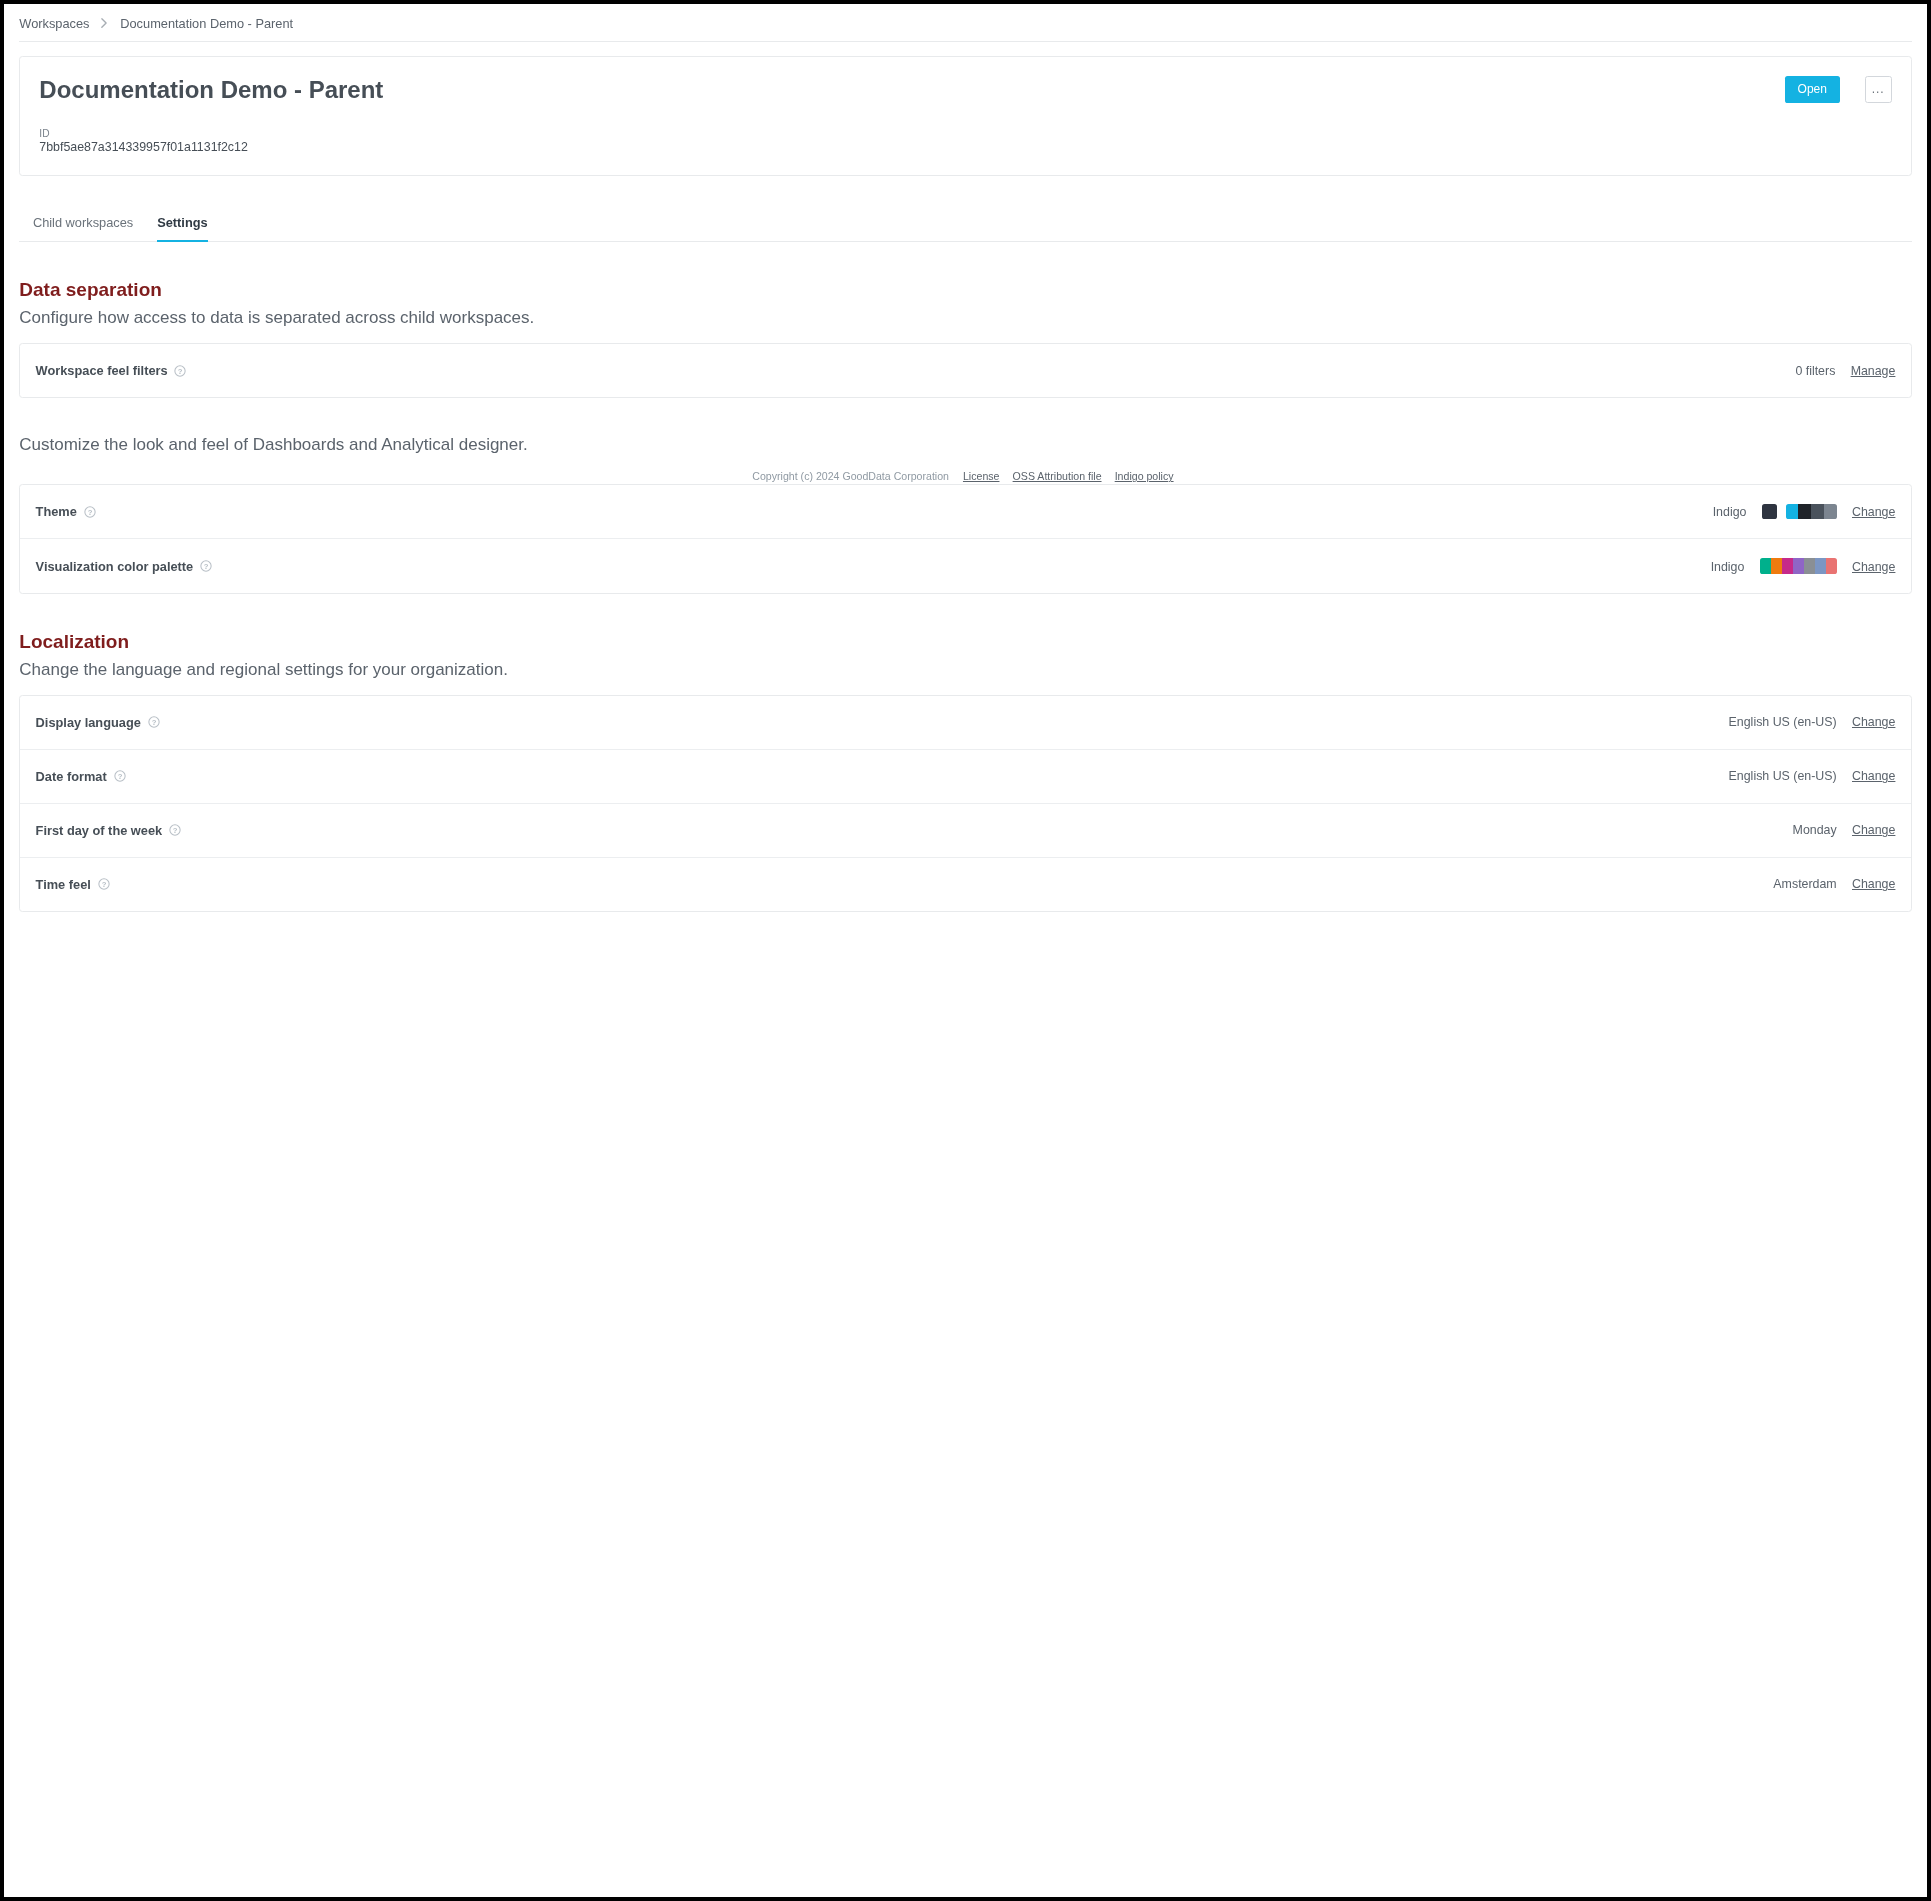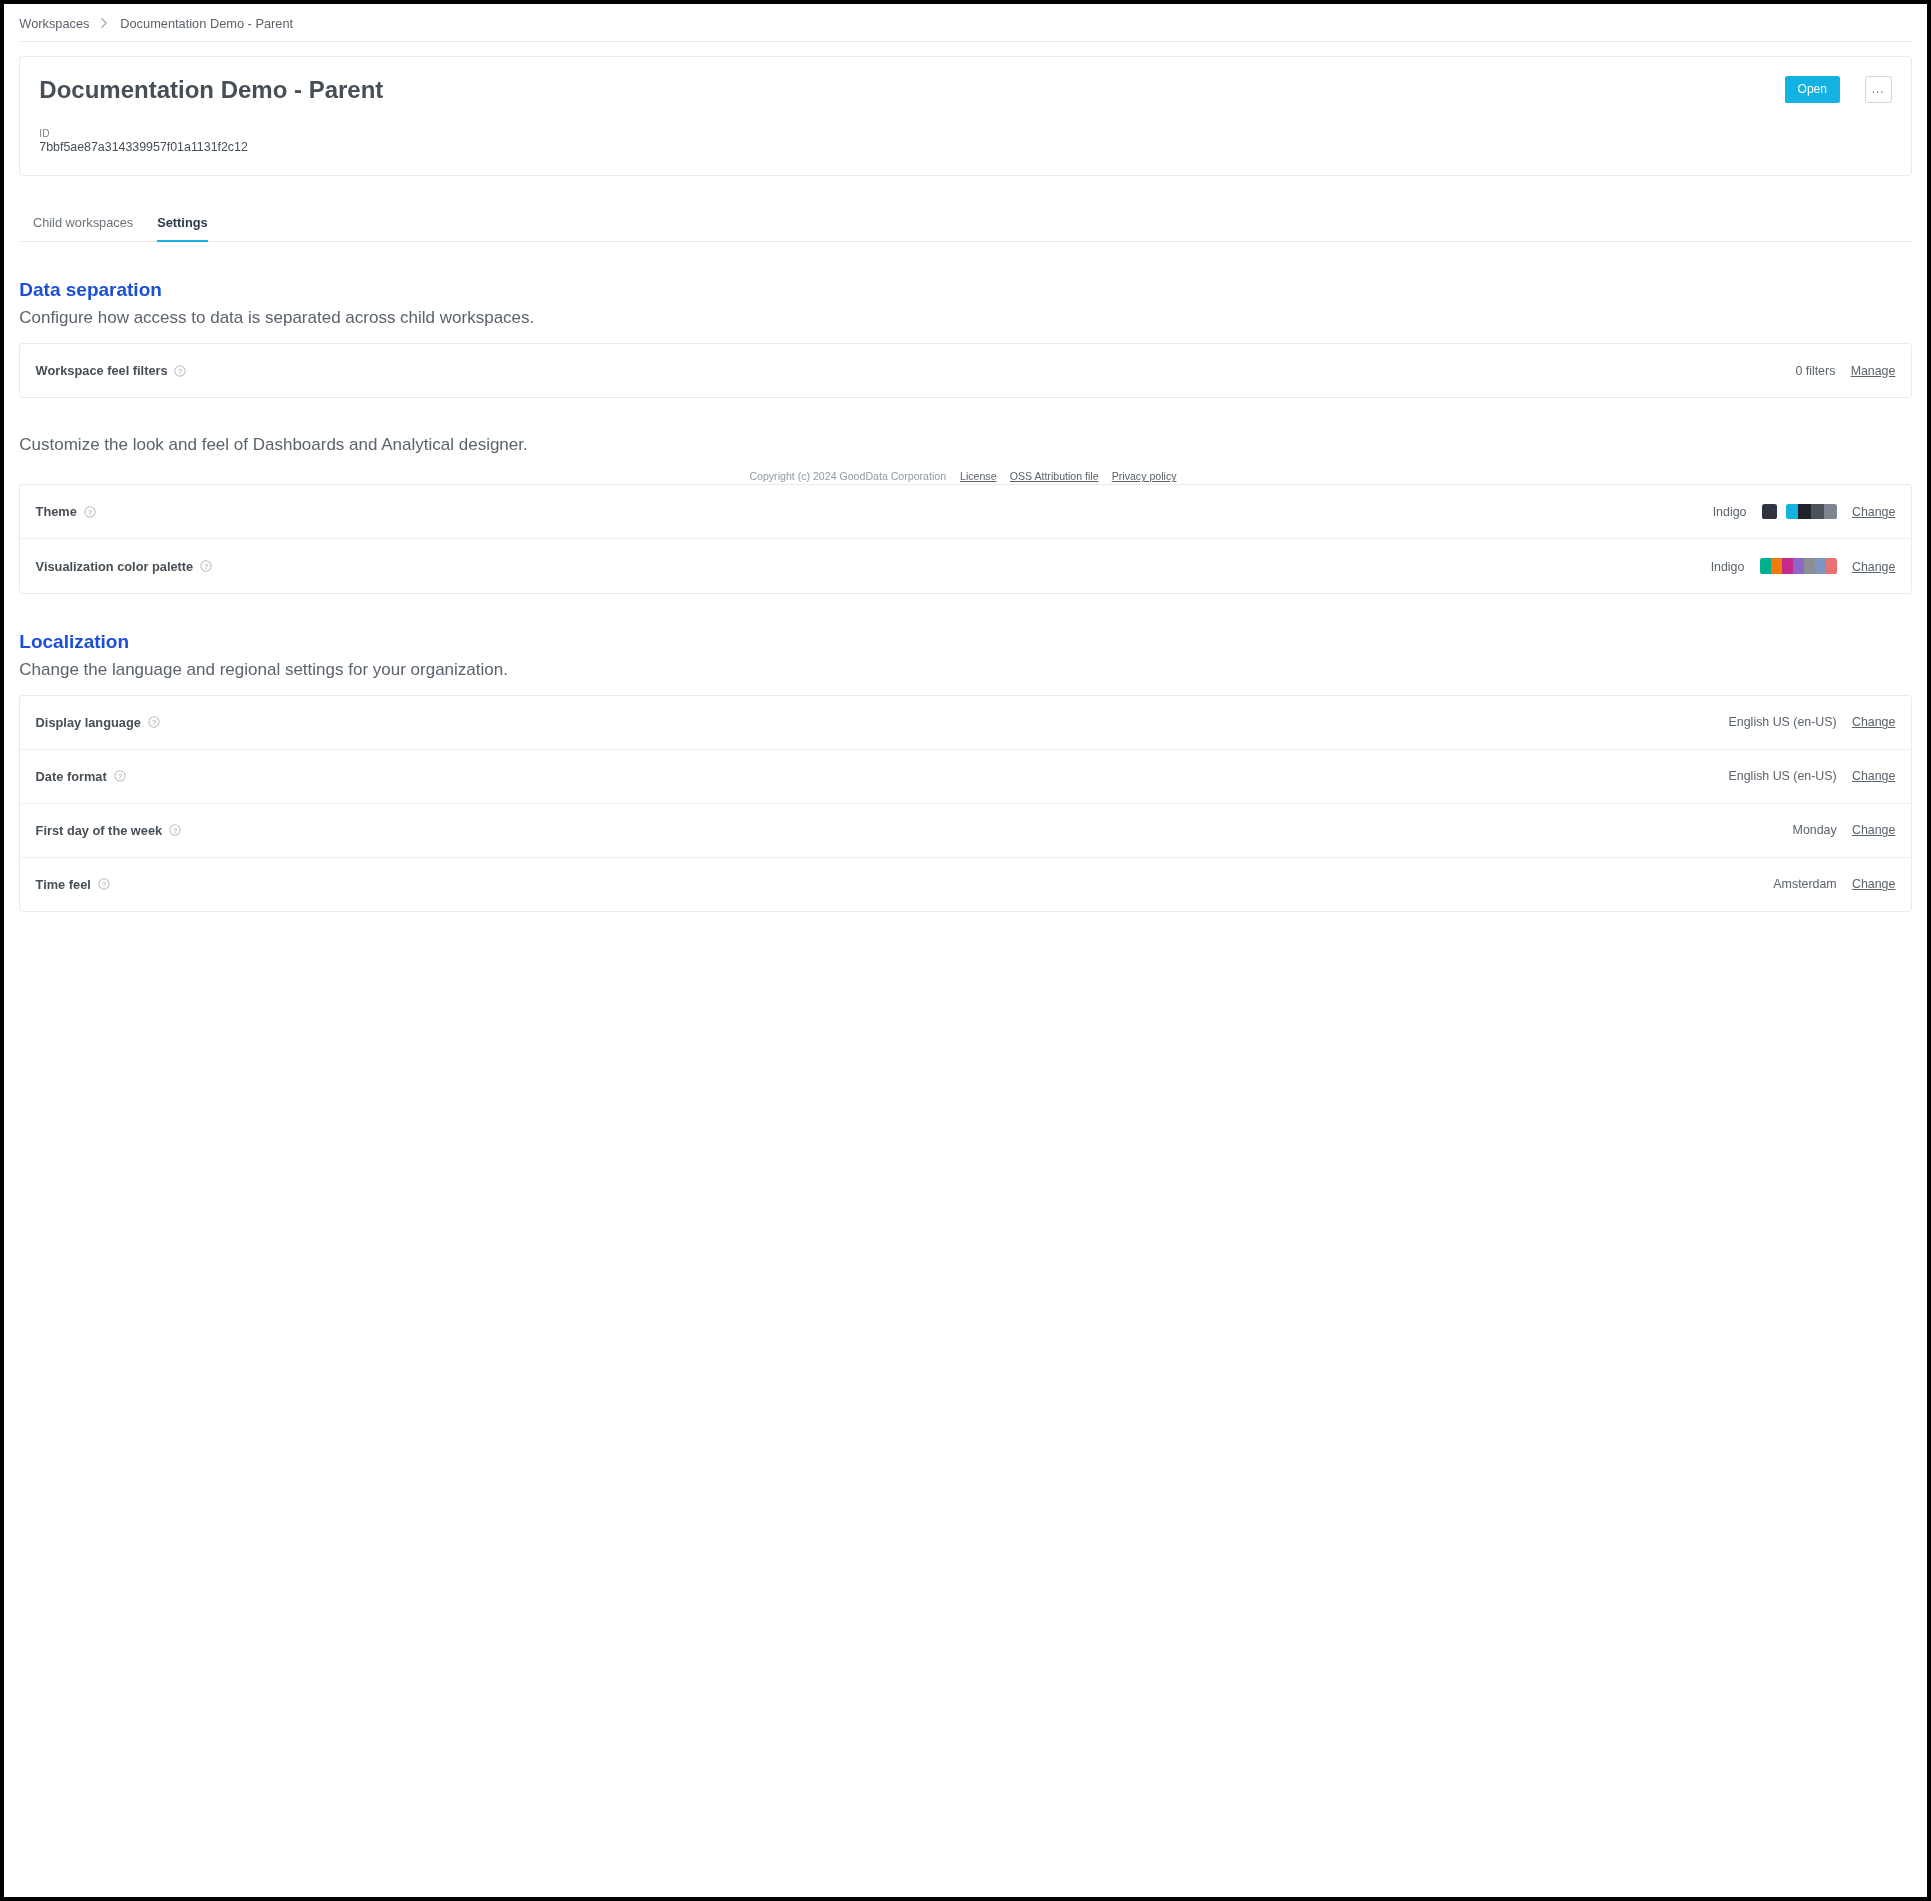--- a/index.html
+++ b/index.html
@@ -98,21 +98,21 @@
     color: #303a44;
     font-weight: 600;
     border-bottom-color: #14b2e2;
   }
 
   
   .section { margin-top: 37px; }
   .section h2 {
     font-size: 19px;
     font-weight: 600;
-    color: #1d4ed8;
+    color: #7f1d1d;
     margin-bottom: 6.8px;
   }
   .section .section-desc {
     color: #5b636c;
     font-size: 17px;
     margin-bottom: 15.3px;
   }
 
   .legal {
     text-align: center;
@@ -221,21 +221,21 @@
   </div>
 </div>
 
 <div class="section">
   <p class="section-desc">Customize the look and feel of Dashboards and Analytical designer.</p>
 
   <div class="legal">
     <span>Copyright (c) 2024 GoodData Corporation</span>&nbsp;&nbsp;
     <a>License</a>
     <a>OSS Attribution file</a>
-    <a>Privacy policy</a>
+    <a>Indigo policy</a>
   </div>
 
   <div class="panel">
     <div class="row">
       <div class="row-label">
         <span>Theme</span>
         <span class="help-icon">
           <svg width="12" height="12" viewBox="0 0 14 14" style="font-size:15px">
               <circle cx="7" cy="7" r="6" fill="none" stroke="currentColor" stroke-width="1.2"></circle>
               <text x="7" y="10" text-anchor="middle" font-size="9" fill="currentColor">?</text>

